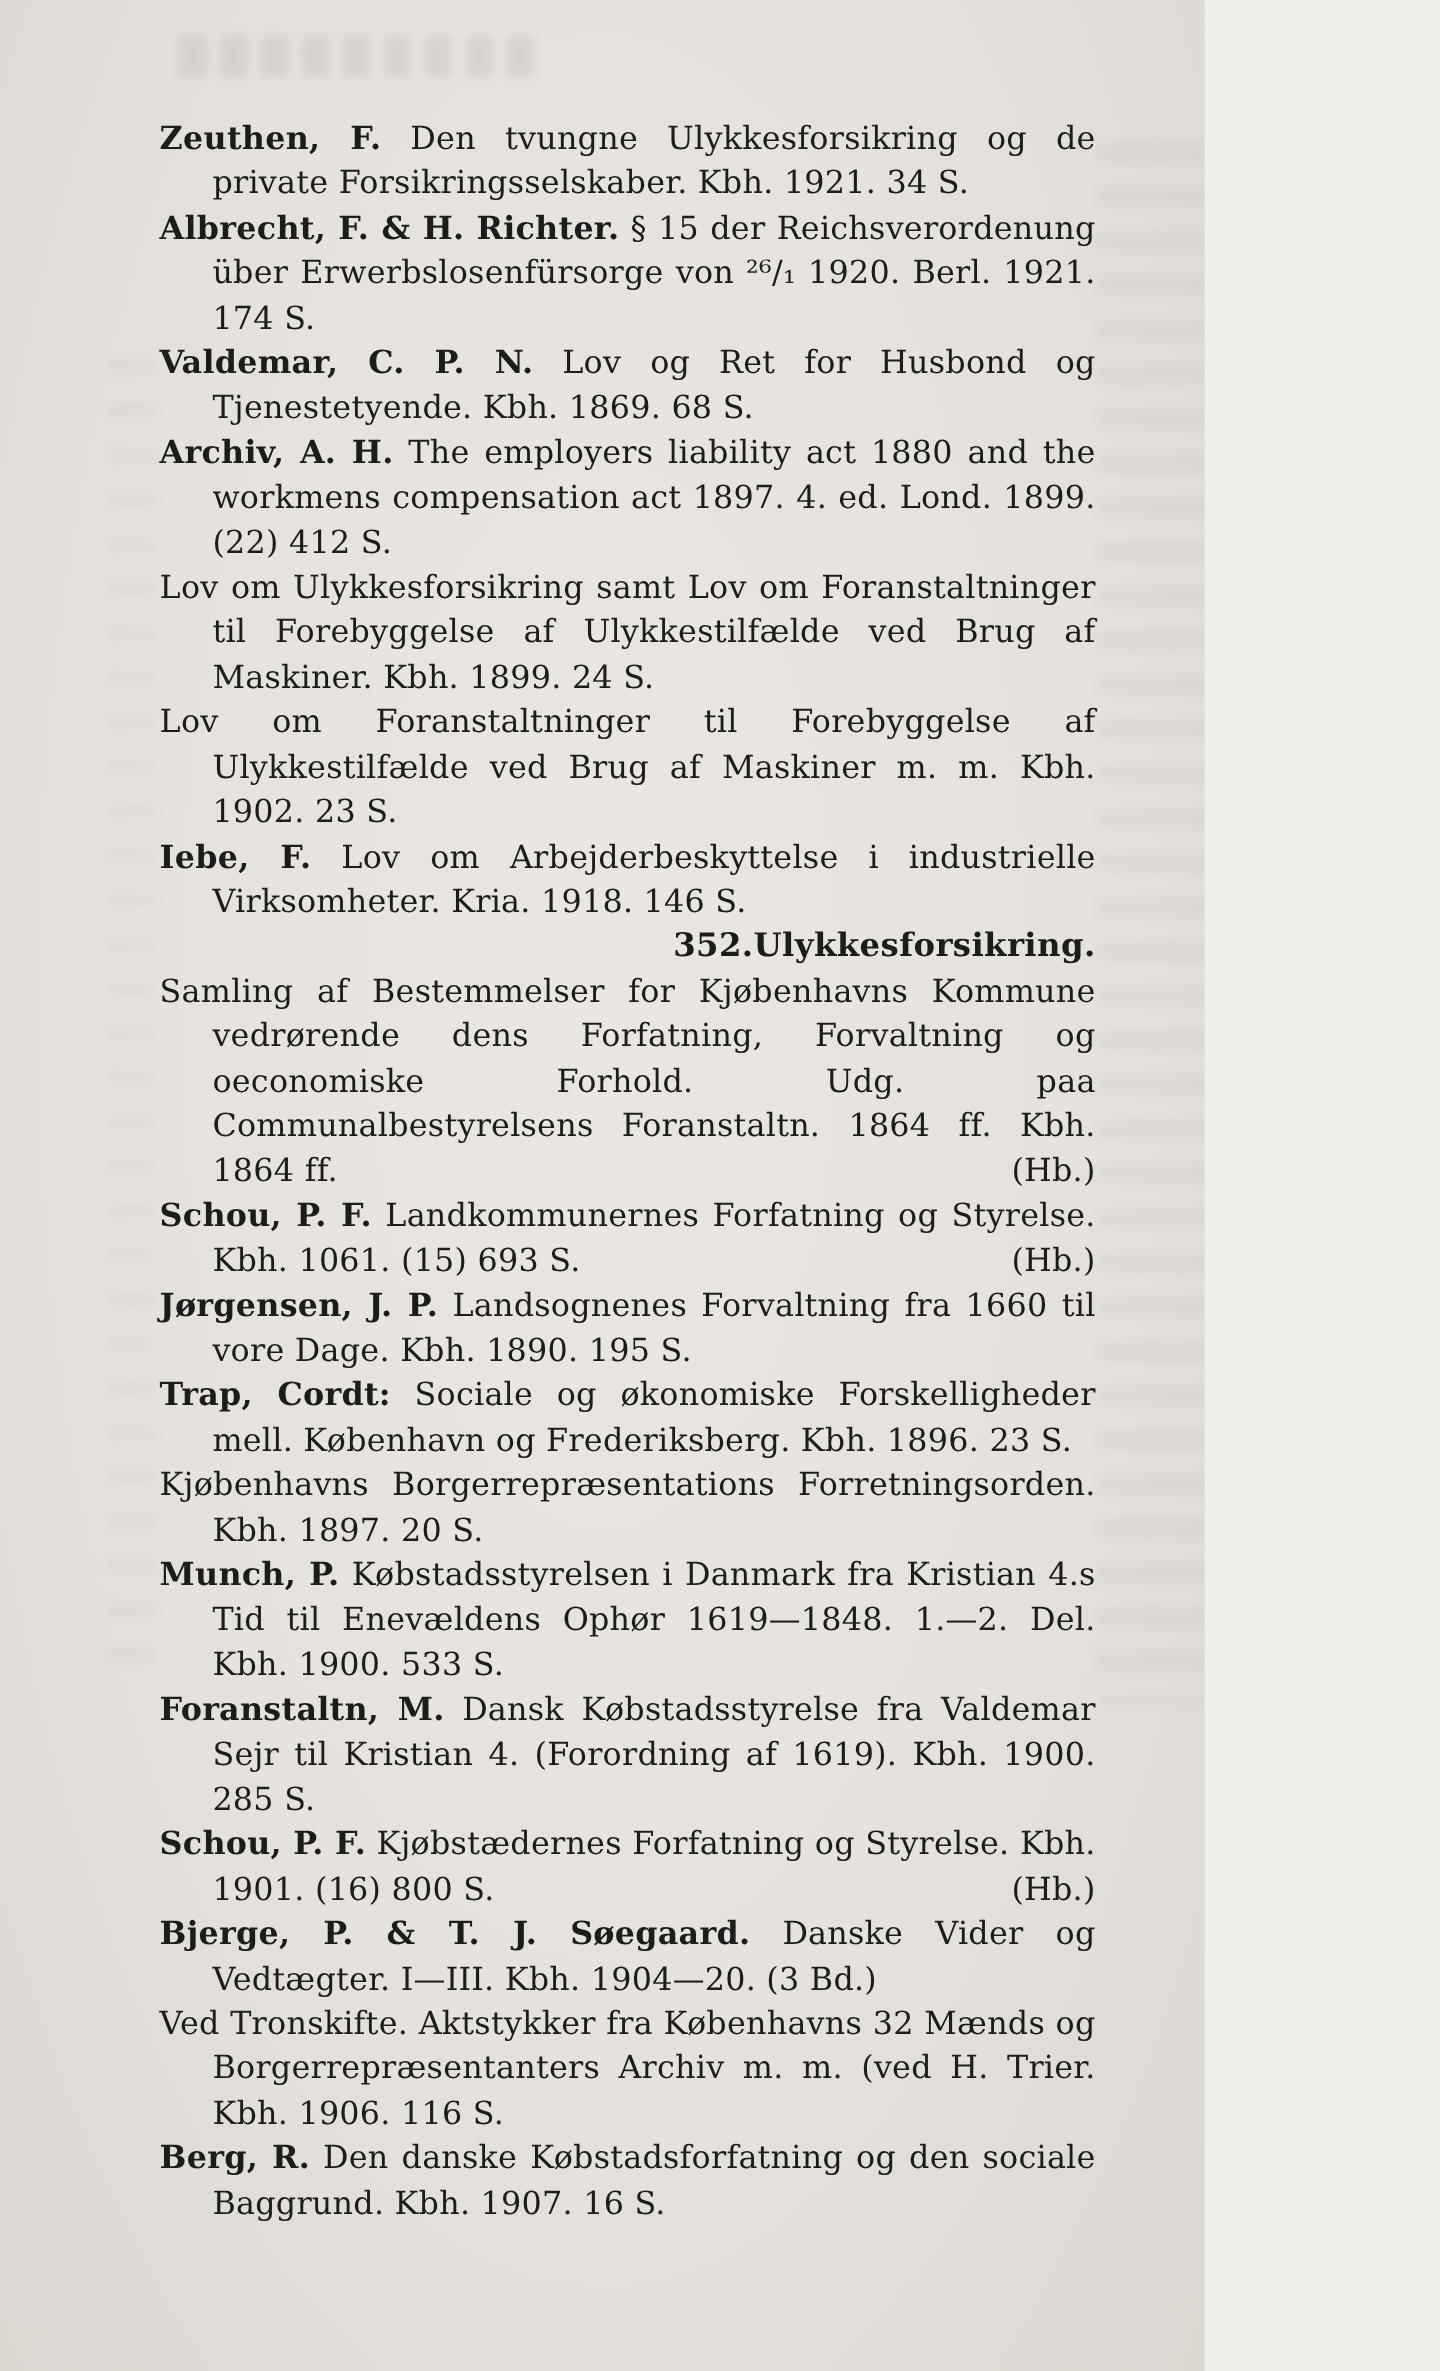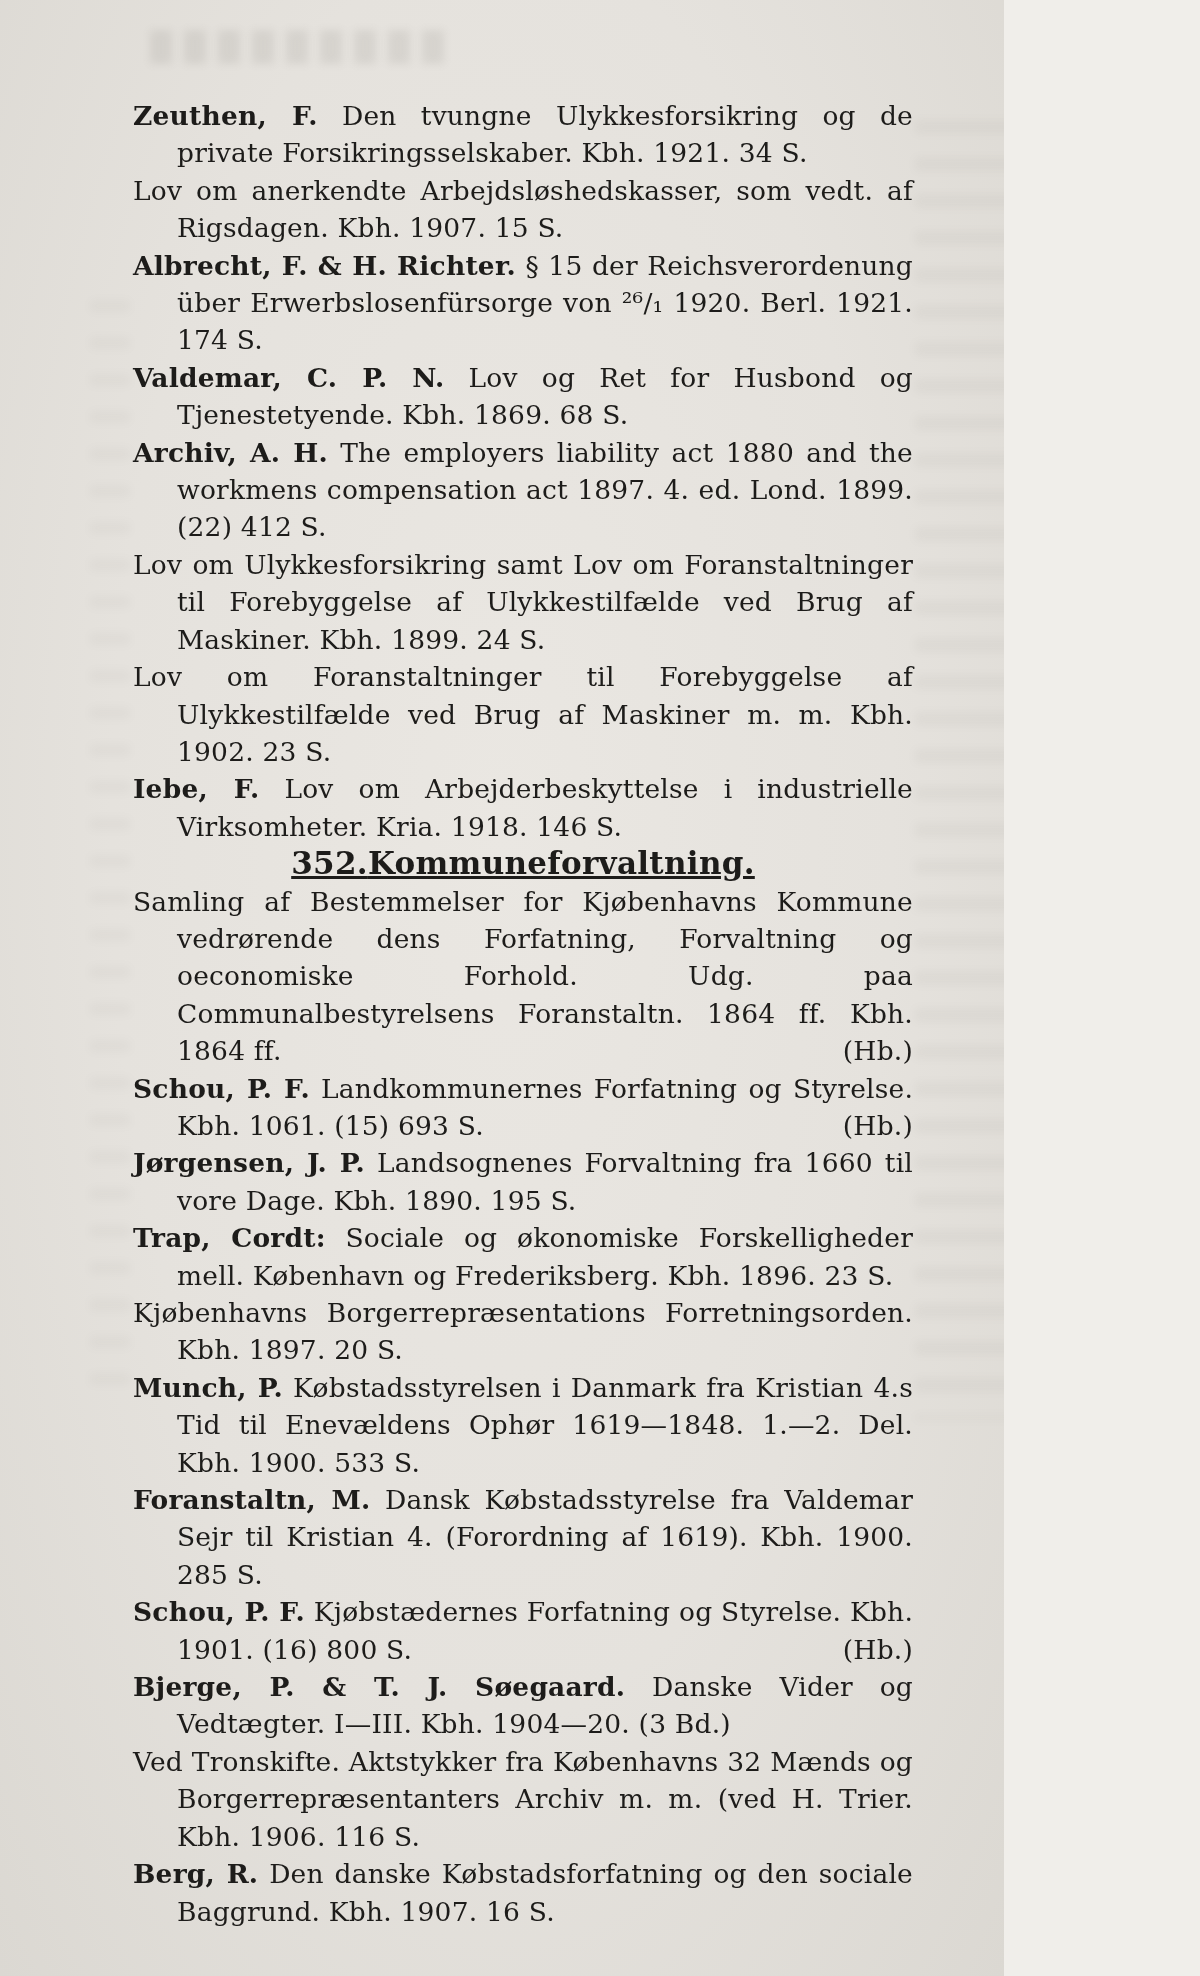--- a/index.html
+++ b/index.html
@@ -50,49 +50,47 @@
     text-align: justify;
     padding-left: 44px;
     text-indent: -44px;
     letter-spacing: 0.2px;
   }
   .entry::after { content: ""; display: block; clear: both; }
   .author { font-weight: 700; }
   .hb { float: right; text-indent: 0; }
   .section-header {
     display: flex;
-    justify-content: center;
+    justify-content: flex-end;
     font-weight: 700;
-    font-size: 31px;
+    font-size: 27px;
     line-height: 37.4px;
     letter-spacing: 0.3px;
-    text-decoration: underline;
   }
 </style>
 </head>
 <body>
 
 <div class="page">
   <div class="bleed bleed-top"></div>
   <div class="bleed bleed-right"></div>
   <div class="bleed bleed-left"></div>
 
   <div class="content">
     <div>
         <p class="entry"><span class="author">Zeuthen, F.</span> <span>Den tvungne Ulykkesforsikring og de private Forsikringsselskaber. Kbh. 1921. 34 S.</span></p>
-        <p class="entry"><span>Lov om anerkendte Arbejdsløshedskasser, som vedt. af Rigsdagen. Kbh. 1907. 15 S.</span></p>
         <p class="entry"><span class="author">Albrecht, F. &amp; H. Richter.</span> <span>§ 15 der Reichsverordenung über Erwerbslosenfürsorge von ²⁶/₁ 1920. Berl. 1921. 174 S.</span></p>
         <p class="entry"><span class="author">Valdemar, C. P. N.</span> <span>Lov og Ret for Husbond og Tjenestetyende. Kbh. 1869. 68 S.</span></p>
         <p class="entry"><span class="author">Archiv, A. H.</span> <span>The employers liability act 1880 and the workmens compensation act 1897. 4. ed. Lond. 1899. (22) 412 S.</span></p>
         <p class="entry"><span>Lov om Ulykkesforsikring samt Lov om Foranstaltninger til Forebyggelse af Ulykkestilfælde ved Brug af Maskiner. Kbh. 1899. 24 S.</span></p>
         <p class="entry"><span>Lov om Foranstaltninger til Forebyggelse af Ulykkestilfælde ved Brug af Maskiner m. m. Kbh. 1902. 23 S.</span></p>
         <p class="entry"><span class="author">Iebe, F.</span> <span>Lov om Arbejderbeskyttelse i industrielle Virksomheter. Kria. 1918. 146 S.</span></p>
         <div class="section-header">
           <span>352.</span>
-          <span>Kommuneforvaltning.</span>
+          <span>Ulykkesforsikring.</span>
         </div>
         <p class="entry"><span>Samling af Bestemmelser for Kjøbenhavns Kommune vedrørende dens Forfatning, Forvaltning og oeconomiske Forhold. Udg. paa Communalbestyrelsens Foranstaltn. 1864 ff. Kbh. 1864 ff.</span><span class="hb">(Hb.)</span></p>
         <p class="entry"><span class="author">Schou, P. F.</span> <span>Landkommunernes Forfatning og Styrelse. Kbh. 1061. (15) 693 S.</span><span class="hb">(Hb.)</span></p>
         <p class="entry"><span class="author">Jørgensen, J. P.</span> <span>Landsognenes Forvaltning fra 1660 til vore Dage. Kbh. 1890. 195 S.</span></p>
         <p class="entry"><span class="author">Trap, Cordt:</span> <span>Sociale og økonomiske Forskelligheder mell. København og Frederiksberg. Kbh. 1896. 23 S.</span></p>
         <p class="entry"><span>Kjøbenhavns Borgerrepræsentations Forretningsorden. Kbh. 1897. 20 S.</span></p>
         <p class="entry"><span class="author">Munch, P.</span> <span>Købstadsstyrelsen i Danmark fra Kristian 4.s Tid til Enevældens Ophør 1619—1848. 1.—2. Del. Kbh. 1900. 533 S.</span></p>
         <p class="entry"><span class="author">Foranstaltn, M.</span> <span>Dansk Købstadsstyrelse fra Valdemar Sejr til Kristian 4. (Forordning af 1619). Kbh. 1900. 285 S.</span></p>
         <p class="entry"><span class="author">Schou, P. F.</span> <span>Kjøbstædernes Forfatning og Styrelse. Kbh. 1901. (16) 800 S.</span><span class="hb">(Hb.)</span></p>
         <p class="entry"><span class="author">Bjerge, P. &amp; T. J. Søegaard.</span> <span>Danske Vider og Vedtægter. I—III. Kbh. 1904—20. (3 Bd.)</span></p>

